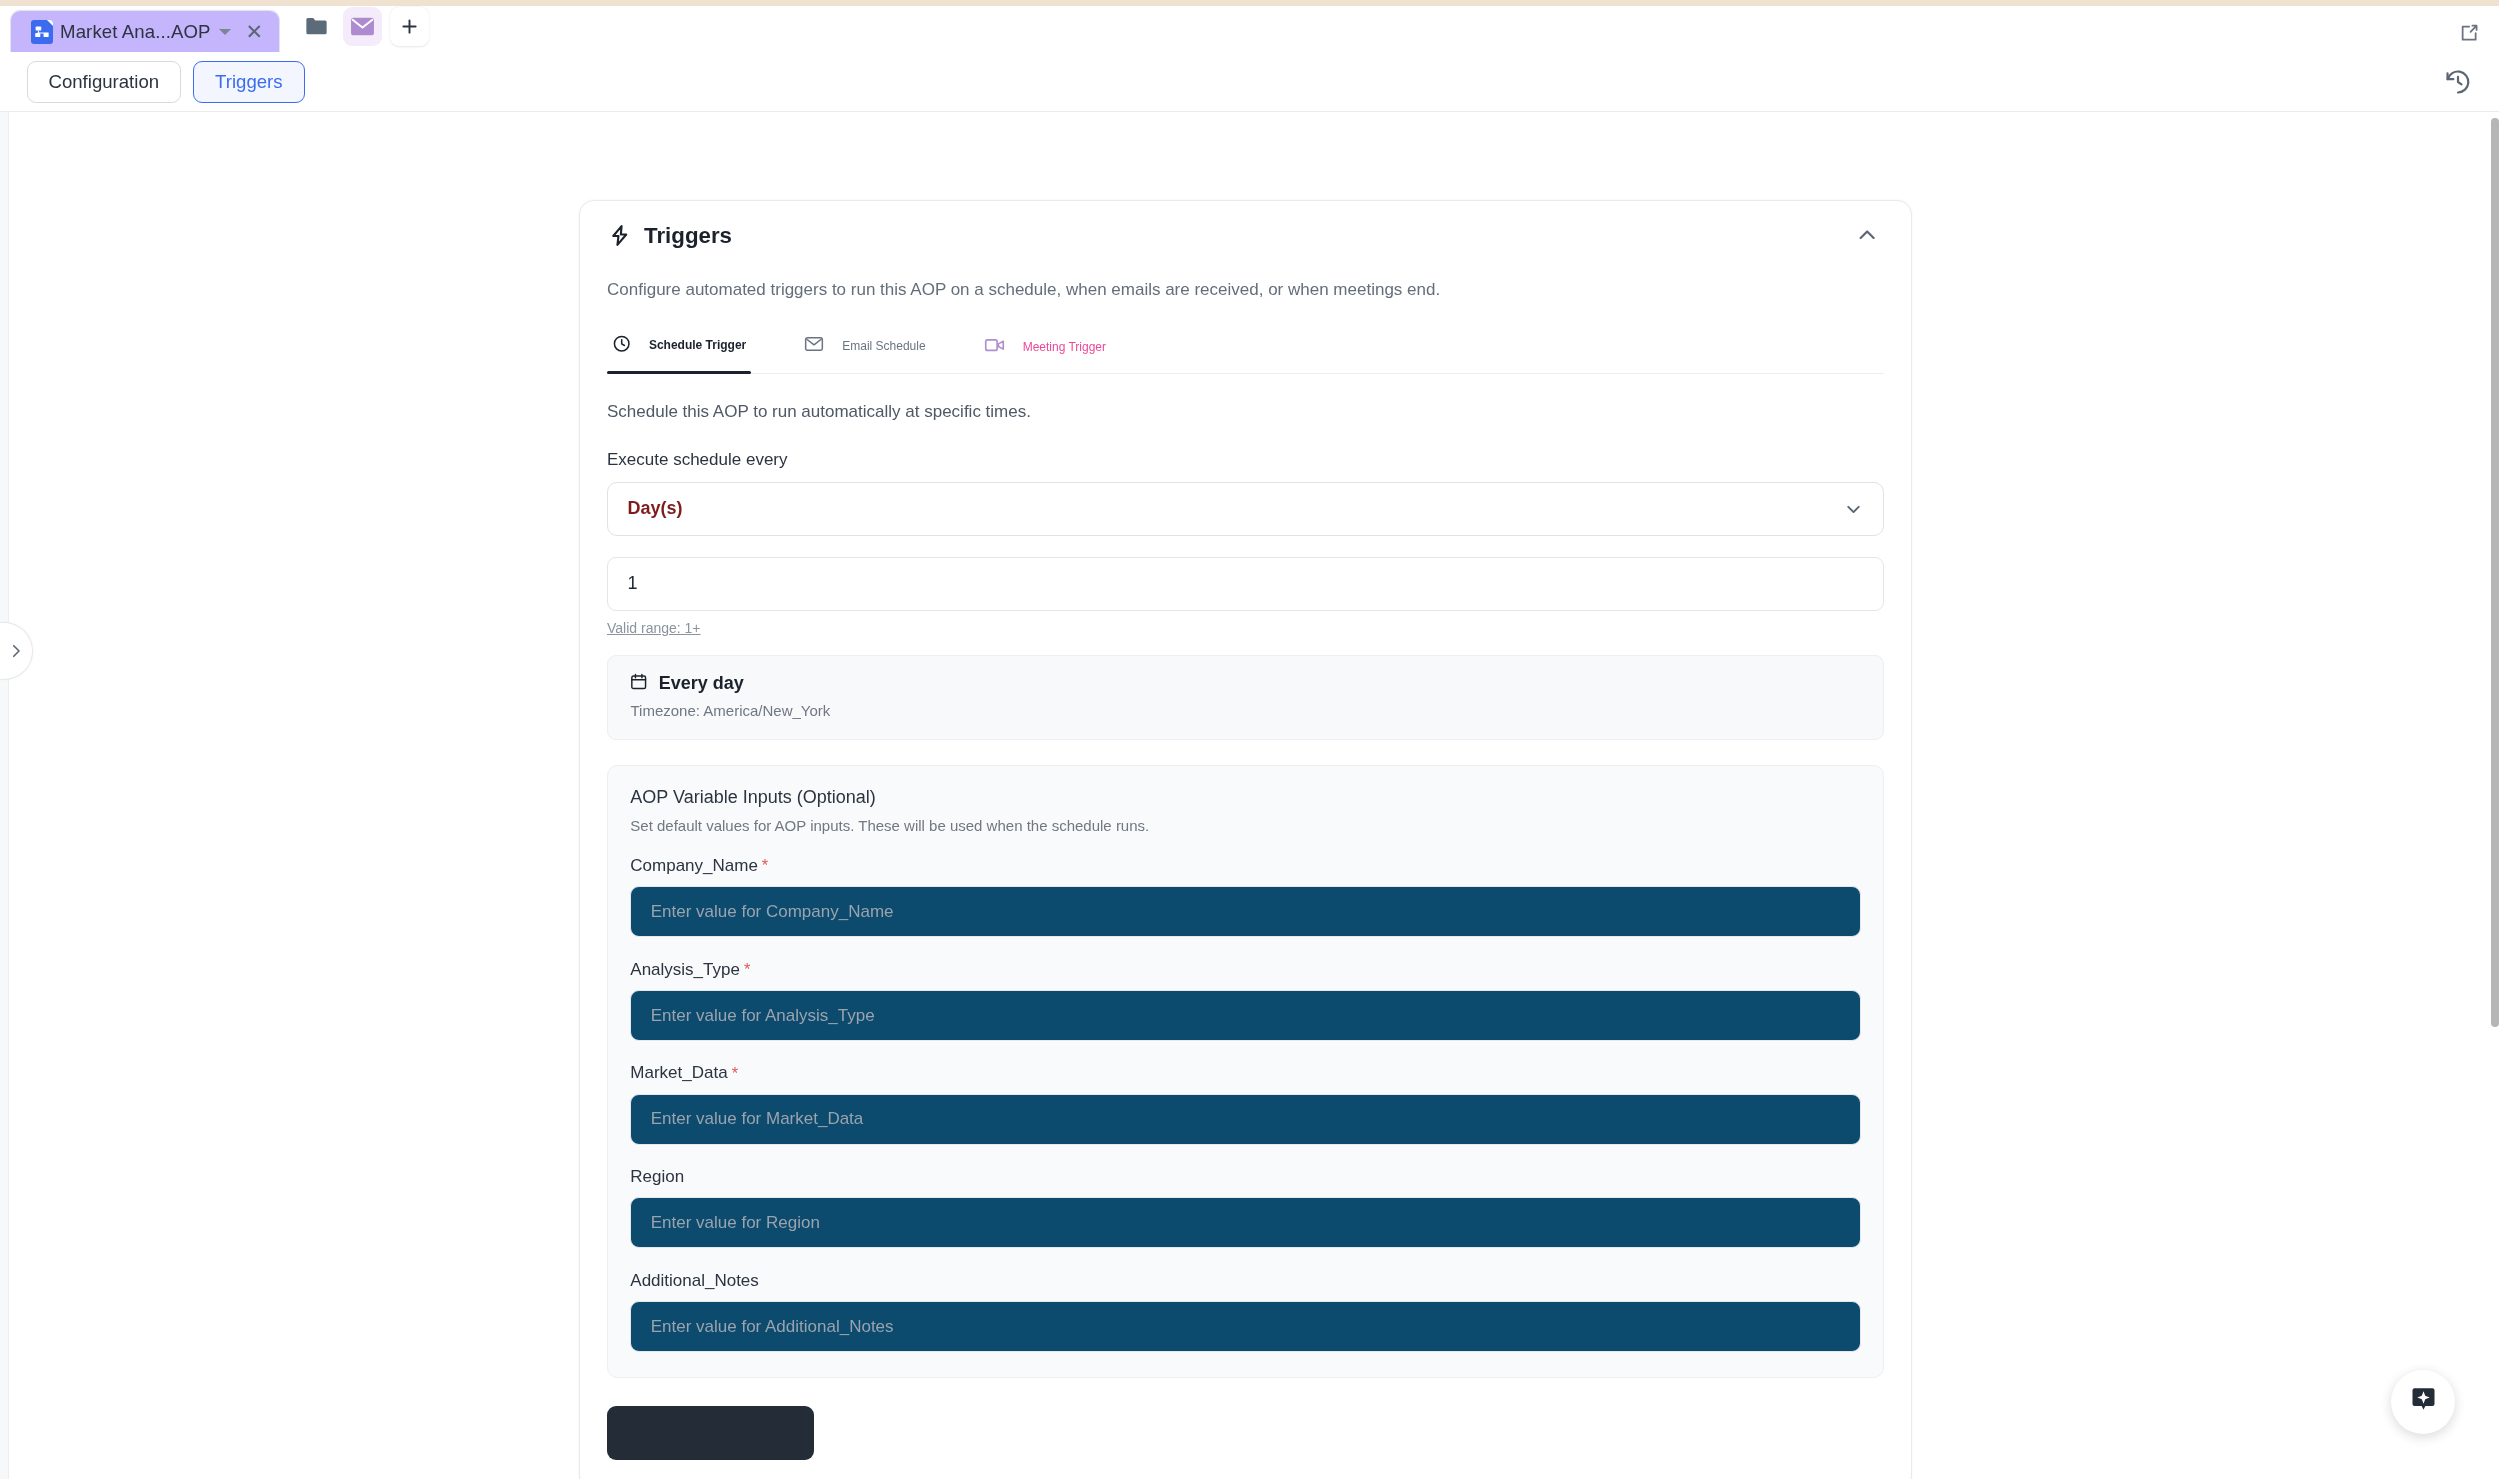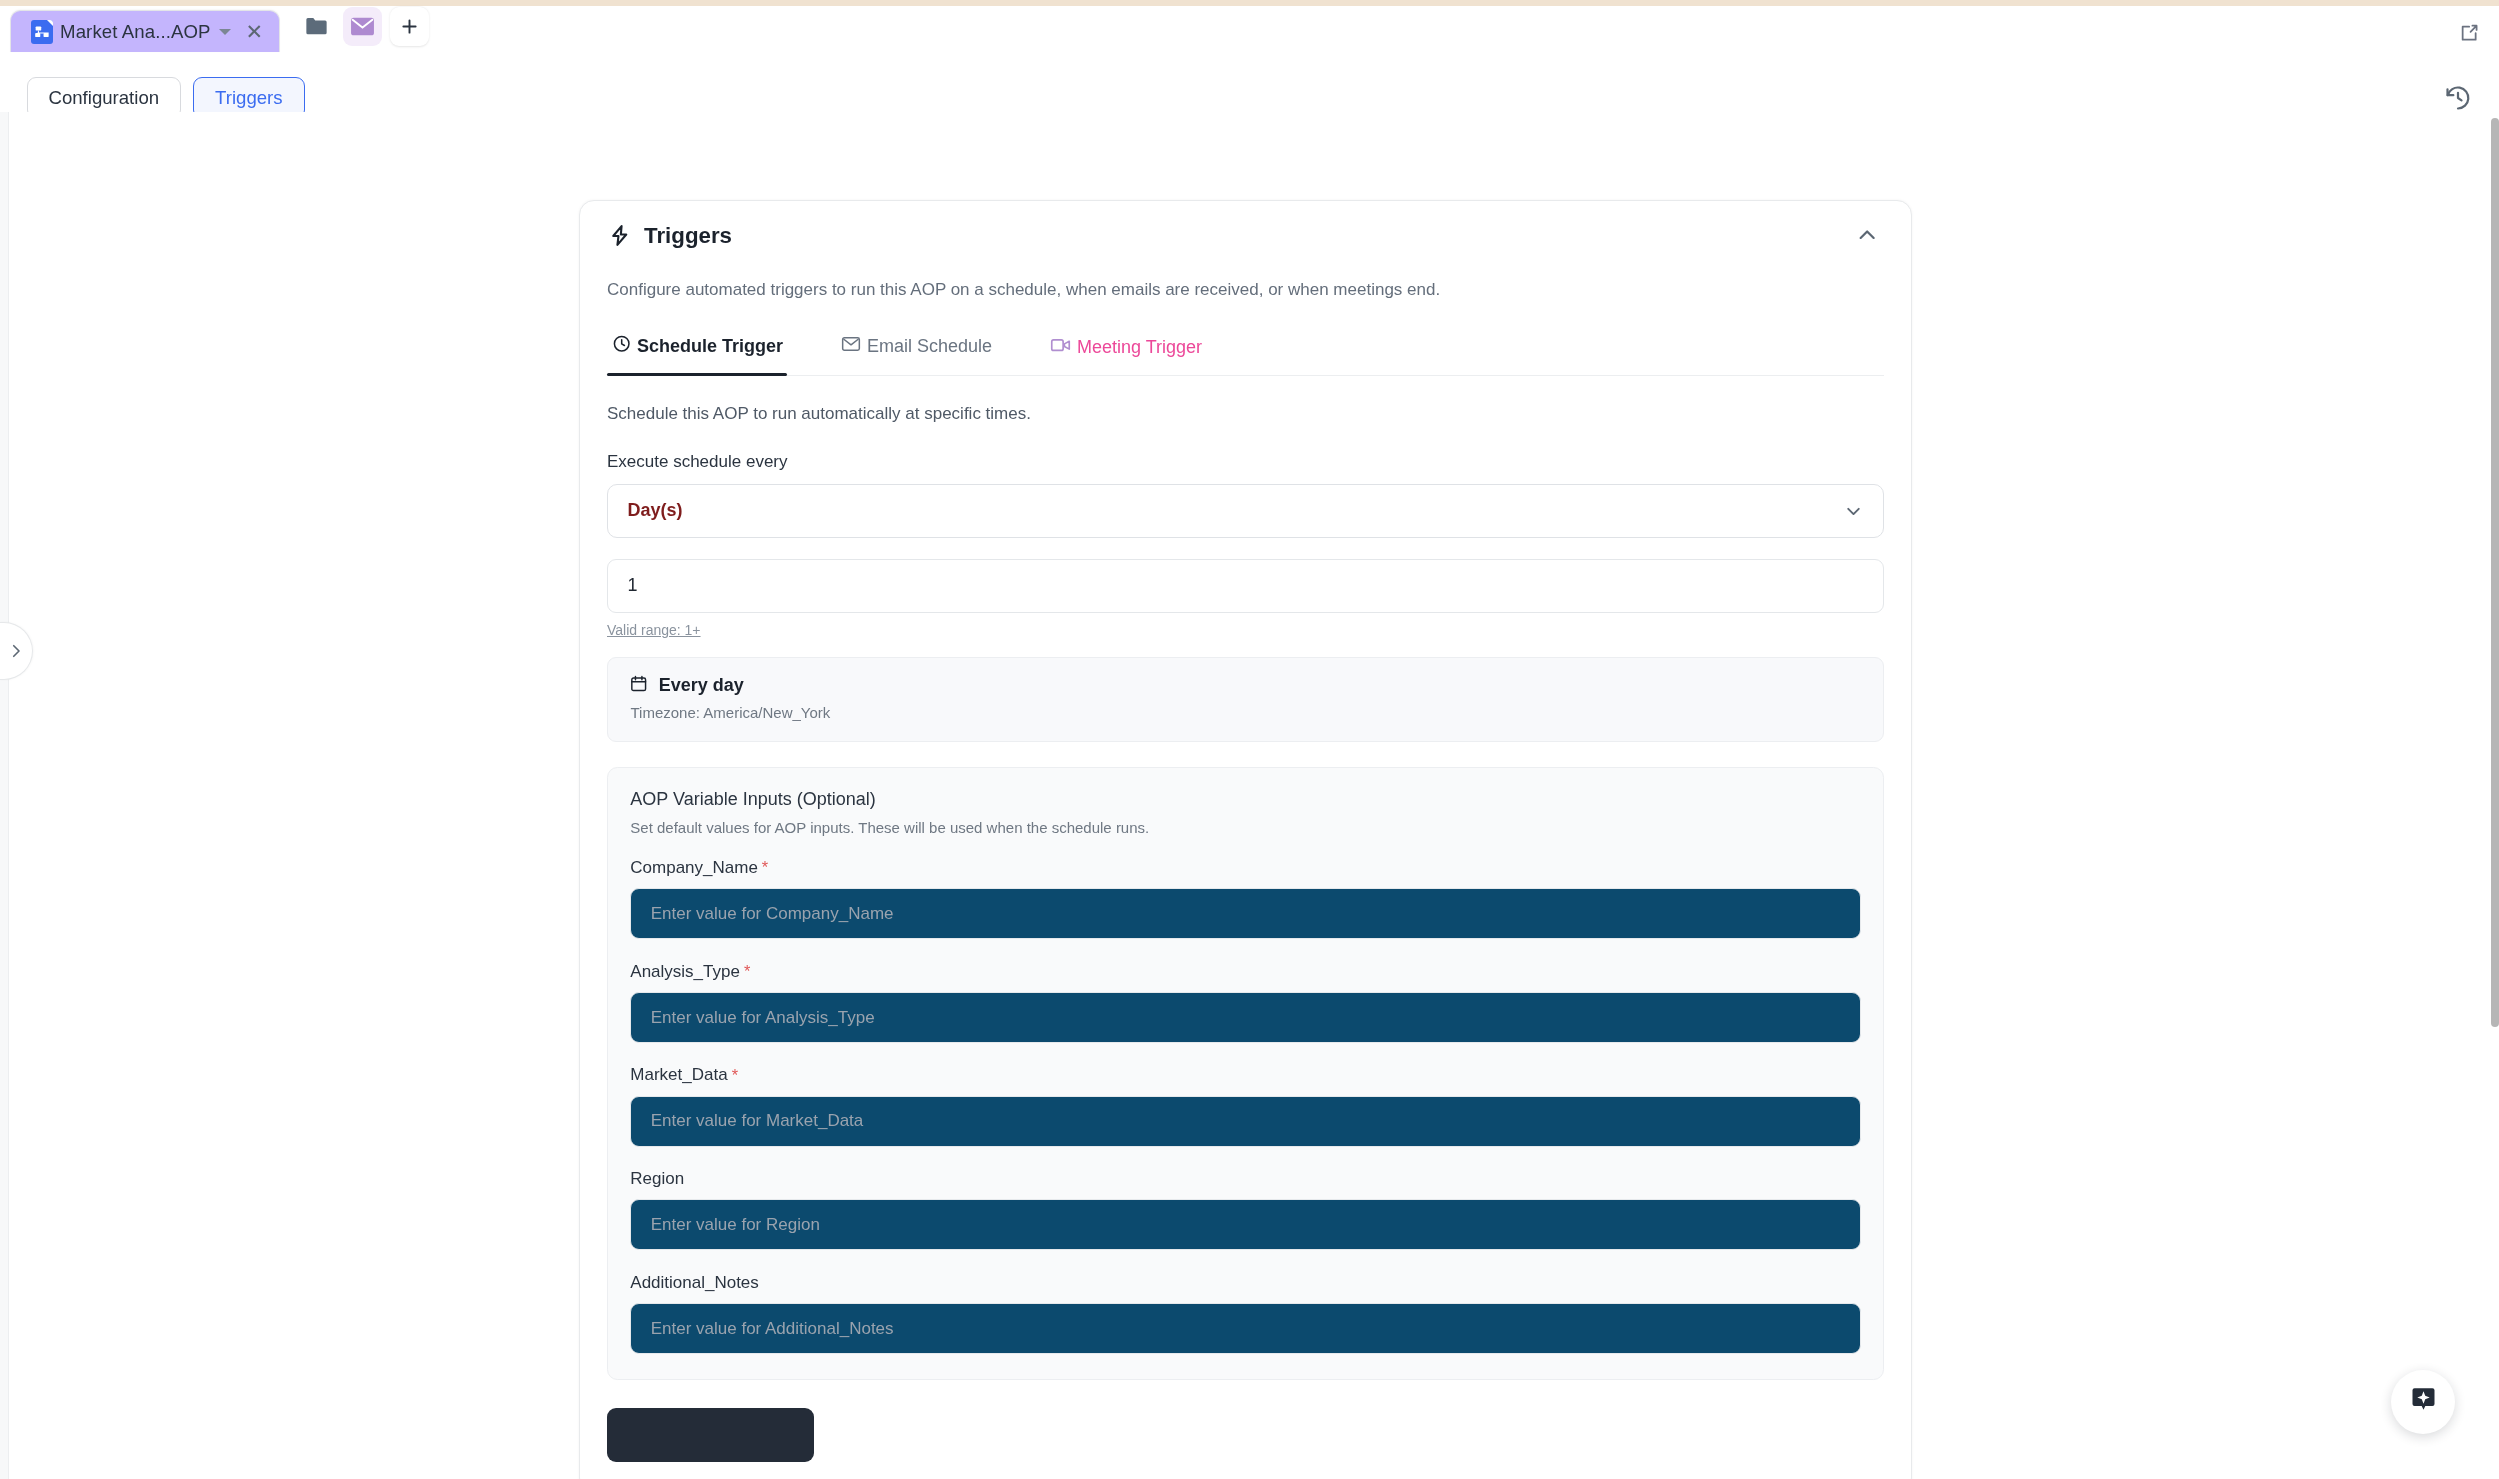--- a/index.html
+++ b/index.html
@@ -71,21 +71,21 @@
   }
   .icon-btn.mail-active { background: #f4ecfa; }
   .icon-btn.plus-btn { background: #ffffff; box-shadow: 0 0.7px 2.2px rgba(0,0,0,.10); }
   .ext-link {
     position: absolute; right: 19.4px; top: 16.4px;
     width: 22.3px; height: 22.3px;
   }
 
   
   .subheader {
-    position: absolute; top: 68px; left: 0;
+    position: absolute; top: 52px; left: 0;
     width: 2500px; height: 60px;
     background: #ffffff;
     border-bottom: 0.7px solid #ececef;
     display: flex; align-items: center;
     padding: 0 25px;
   }
   .seg-group { display: flex; gap: 12px; margin-left: 1.5px; }
   .seg {
     height: 42px; padding: 0 21px;
     border-radius: 9px;
@@ -165,23 +165,23 @@
   }
 
   
   .trigger-tabs {
     display: flex; align-items: flex-end; gap: 49px;
     margin-top: 31px;
     border-bottom: 1.5px solid #eceef0;
     position: relative;
   }
   .ttab {
-    display: flex; align-items: center; gap: 6px;
+    display: flex; align-items: center; gap: 18px;
     padding: 0 4.5px 16.4px 4.5px;
-    font-size: 18px;
+    font-size: 12px;
     color: #6a7481;
     position: relative;
     white-space: nowrap;
   }
   .ttab.active { color: #1b222c; font-weight: bold; }
   .ttab.active::after {
     content: ""; position: absolute;
     left: 0; right: 0; bottom: -1.5px; height: 3px;
     background: #1b222c; border-radius: 1.5px;
   }

